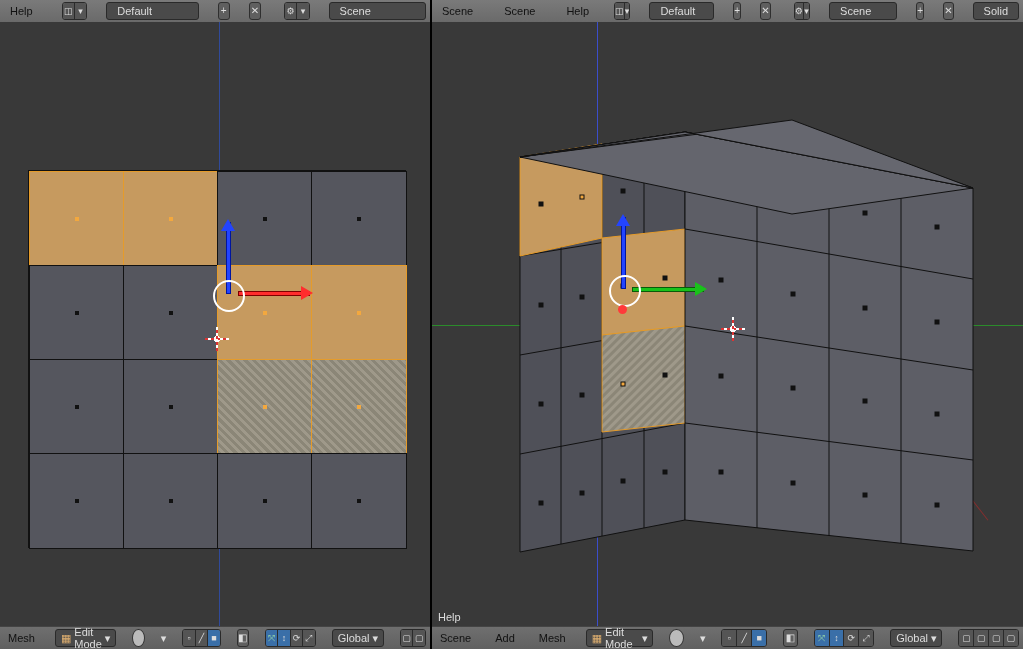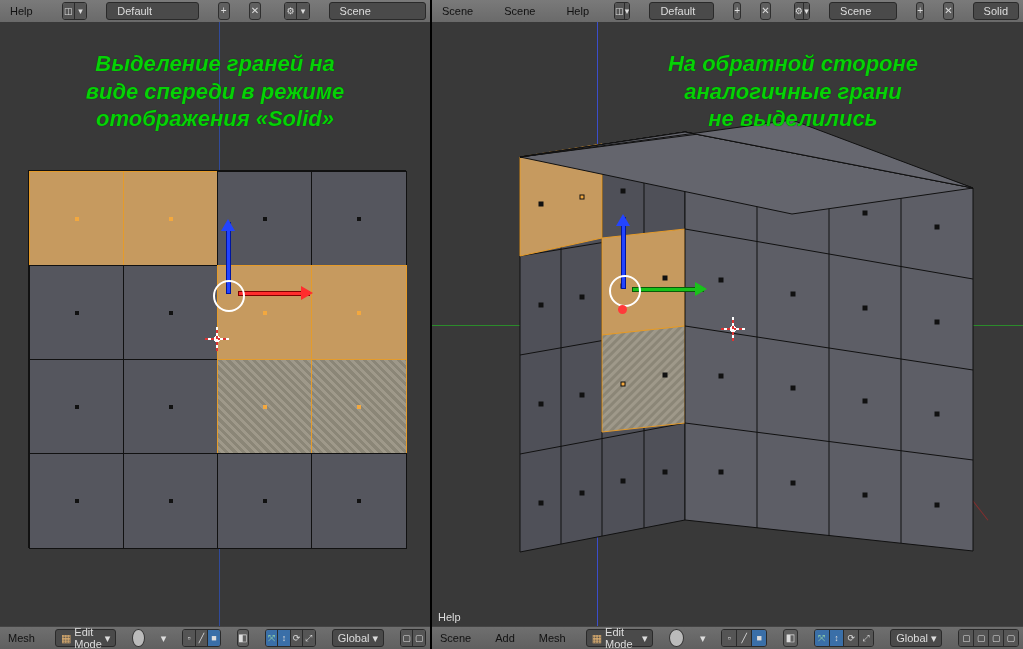--- a/index.html
+++ b/index.html
@@ -160,21 +160,20 @@
         <div>▾</div>
       </div>
       <div class="hdr-field scene" style="width:118px;">
         <span>Scene</span>
       </div>
     </div>
 
     <div class="viewport">
       <div class="axis-v-blue"></div>
 
-      <div class="annot" style="left:30px;top:28px;width:370px;font-size:22px;">Выделение граней на<br>виде спереди в режиме<br>отображения «Solid»</div>
 
       <div class="front-mesh">
 
         <div class="front-tile sel" style="left:0;top:0;width:94px;height:94px;">
             <div class="facecenter sel"></div>
           </div>
         <div class="front-tile sel" style="left:94px;top:0;width:94px;height:94px;">
             <div class="facecenter sel"></div>
           </div>
         <div class="front-tile" style="left:188px;top:0;width:94px;height:94px;">
@@ -395,21 +394,20 @@
       <div class="manip" style="left:200px;top:265px;">
           <div class="arrow-green"></div>
         </div>
       <div class="manip" style="left:177px;top:253px;">
           <div class="pivot-circle"></div>
         </div>
       <div style="position:absolute;left:186px;top:283px;width:9px;height:9px;border-radius:50%;background:#ff3a3a;"></div>
 
       <div class="cursor3d" style="left:291px;top:297px;"></div>
 
-      <div class="annot" style="right:20px;top:28px;width:420px;font-size:22px;">На обратной стороне<br>аналогичные грани<br>не выделились</div>
 
       <div class="objlabel">Help</div>
     </div>
 
     <div class="footer">
       <span class="ft-label">Scene</span>
       <span class="ft-label">Add</span>
       <span class="ft-label">Mesh</span>
       <div class="mode-field">
         <span style="color:#e0b070;">▦</span>

